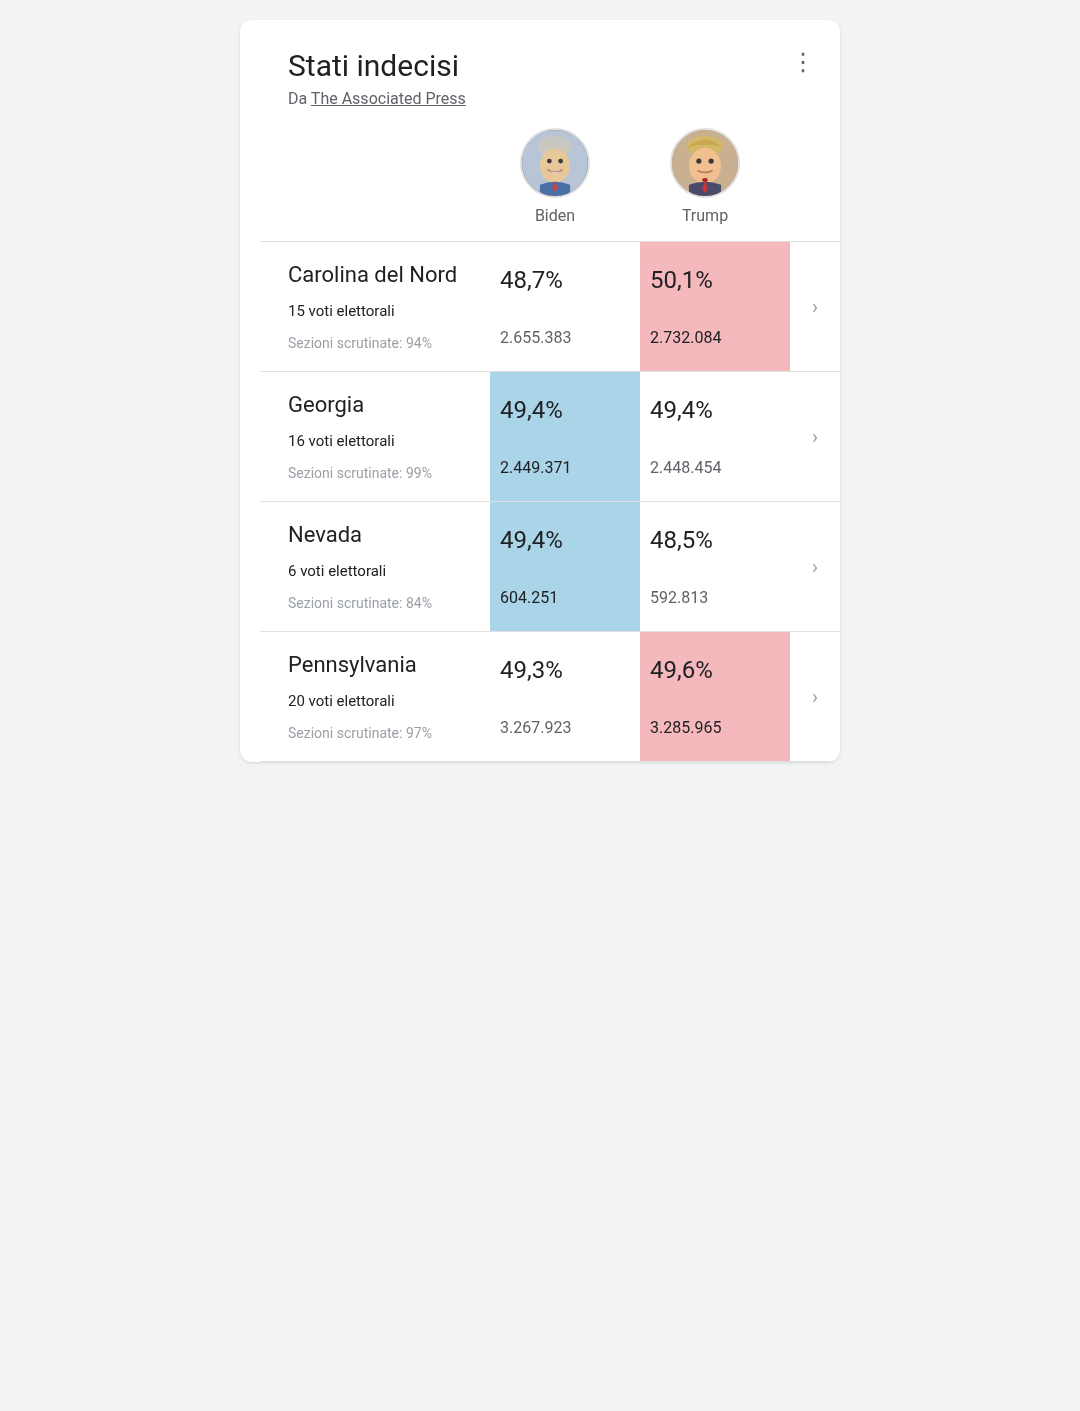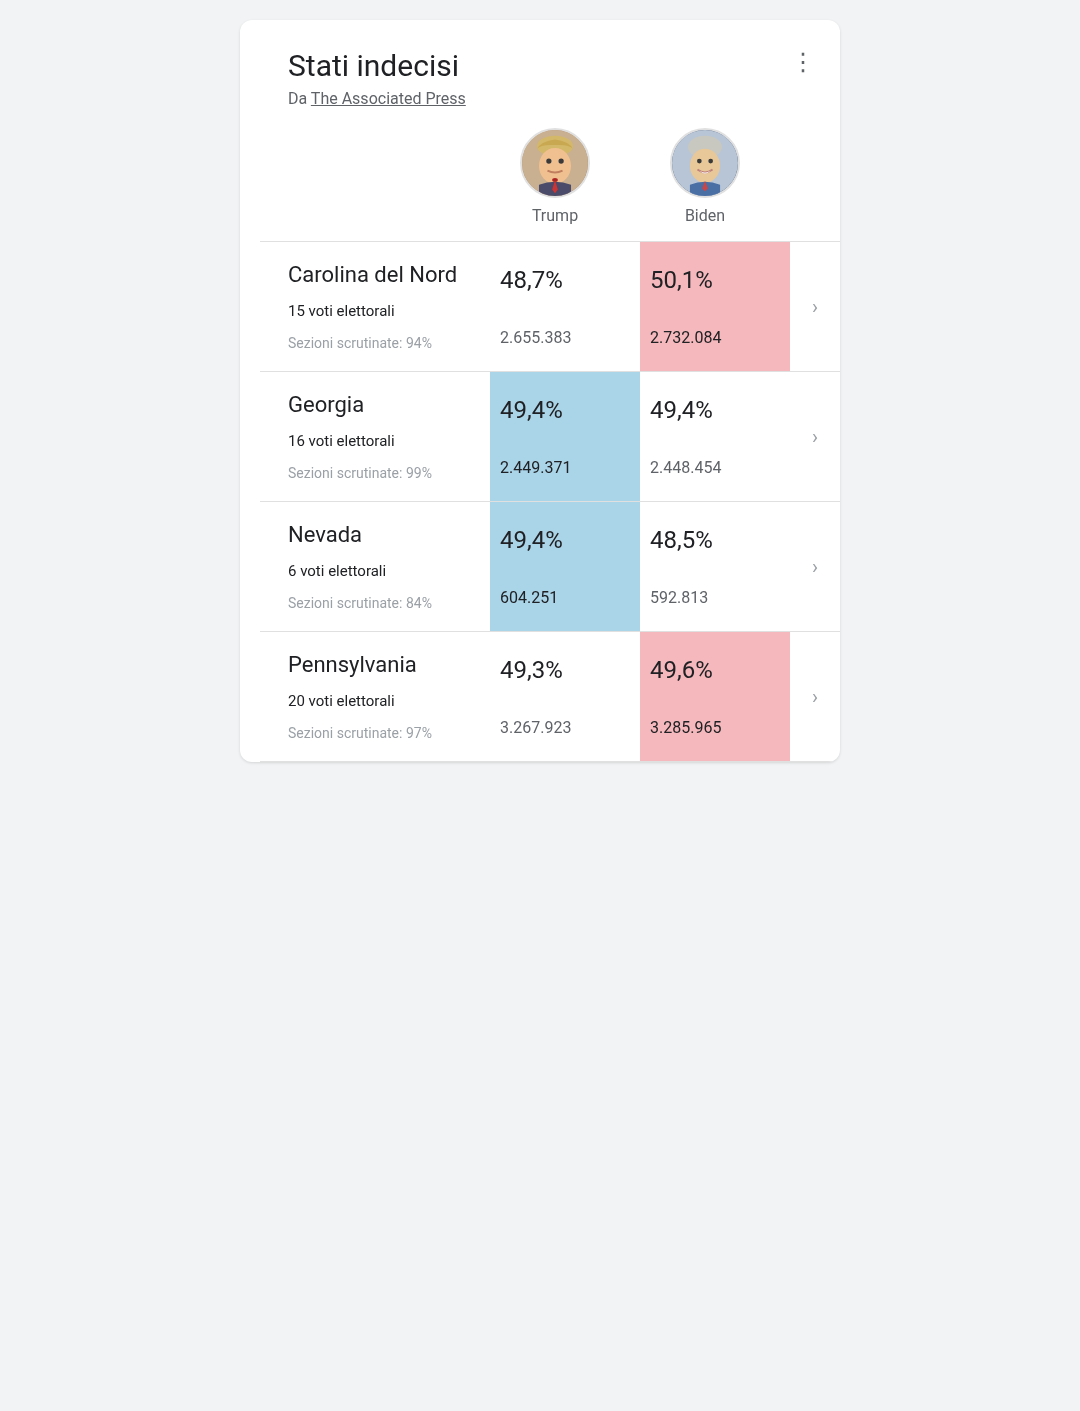--- a/index.html
+++ b/index.html
@@ -167,20 +167,44 @@
     <div class="card-title">Stati indecisi</div>
     <div class="card-subtitle">
       <span>Da</span>
       <a href="#">The Associated Press</a>
     </div>
     <div class="more-icon">⋮</div>
   </div>
 
   <div class="candidates-header">
     <div class="candidate-col">
+      <div class="candidate-avatar avatar-biden">
+        <svg width="70" height="70" viewBox="0 0 70 70">
+
+          <circle cx="35" cy="35" r="35" fill="#b8c5d6"></circle>
+
+          <ellipse cx="35" cy="18" rx="18" ry="12" fill="#c8c8c0"></ellipse>
+
+          <ellipse cx="35" cy="38" rx="16" ry="18" fill="#e8c898"></ellipse>
+
+          <circle cx="29" cy="33" r="2.5" fill="#3a3a3a"></circle>
+          <circle cx="41" cy="33" r="2.5" fill="#3a3a3a"></circle>
+
+          <path d="M27 42 Q35 48 43 42" stroke="#c0807a" stroke-width="2" fill="none"></path>
+
+          <path d="M29 43 Q35 47 41 43 Q35 50 29 43" fill="white" opacity="0.8"></path>
+
+          <path d="M19 58 Q35 52 51 58 L51 70 L19 70 Z" fill="#4a6fa5"></path>
+
+          <path d="M35 54 L32 62 L35 65 L38 62 Z" fill="#c44"></path>
+        </svg>
+      </div>
+      <div class="candidate-name">Biden</div>
+    </div>
+    <div class="candidate-col">
       <div class="candidate-avatar avatar-trump">
         <svg width="70" height="70" viewBox="0 0 70 70">
 
           <circle cx="35" cy="35" r="35" fill="#c8b090"></circle>
 
           <ellipse cx="35" cy="17" rx="19" ry="11" fill="#d4b86a"></ellipse>
           <path d="M16 20 Q20 12 35 10 Q50 12 54 20 Q50 15 35 16 Q20 15 16 20 Z" fill="#c8a850"></path>
 
           <ellipse cx="35" cy="38" rx="17" ry="19" fill="#f0c090"></ellipse>
 
@@ -190,44 +214,20 @@
           <path d="M27 43 Q35 47 43 43" stroke="#c08060" stroke-width="2" fill="none"></path>
 
           <path d="M18 58 Q35 52 52 58 L52 70 L18 70 Z" fill="#4a4a6a"></path>
 
           <path d="M35 53 L32 63 L35 67 L38 63 Z" fill="#cc3333"></path>
 
           <ellipse cx="35" cy="53" rx="3" ry="2" fill="#aa2222"></ellipse>
         </svg>
       </div>
       <div class="candidate-name">Trump</div>
-    </div>
-    <div class="candidate-col">
-      <div class="candidate-avatar avatar-biden">
-        <svg width="70" height="70" viewBox="0 0 70 70">
-
-          <circle cx="35" cy="35" r="35" fill="#b8c5d6"></circle>
-
-          <ellipse cx="35" cy="18" rx="18" ry="12" fill="#c8c8c0"></ellipse>
-
-          <ellipse cx="35" cy="38" rx="16" ry="18" fill="#e8c898"></ellipse>
-
-          <circle cx="29" cy="33" r="2.5" fill="#3a3a3a"></circle>
-          <circle cx="41" cy="33" r="2.5" fill="#3a3a3a"></circle>
-
-          <path d="M27 42 Q35 48 43 42" stroke="#c0807a" stroke-width="2" fill="none"></path>
-
-          <path d="M29 43 Q35 47 41 43 Q35 50 29 43" fill="white" opacity="0.8"></path>
-
-          <path d="M19 58 Q35 52 51 58 L51 70 L19 70 Z" fill="#4a6fa5"></path>
-
-          <path d="M35 54 L32 62 L35 65 L38 62 Z" fill="#c44"></path>
-        </svg>
-      </div>
-      <div class="candidate-name">Biden</div>
     </div>
   </div>
 
   <div class="divider"></div>
 
   <div id="state-rows">
       <div class="state-row">
       <div class="state-info">
         <div class="state-name">Carolina del Nord</div>
         <div class="state-electoral">15 voti elettorali</div>

